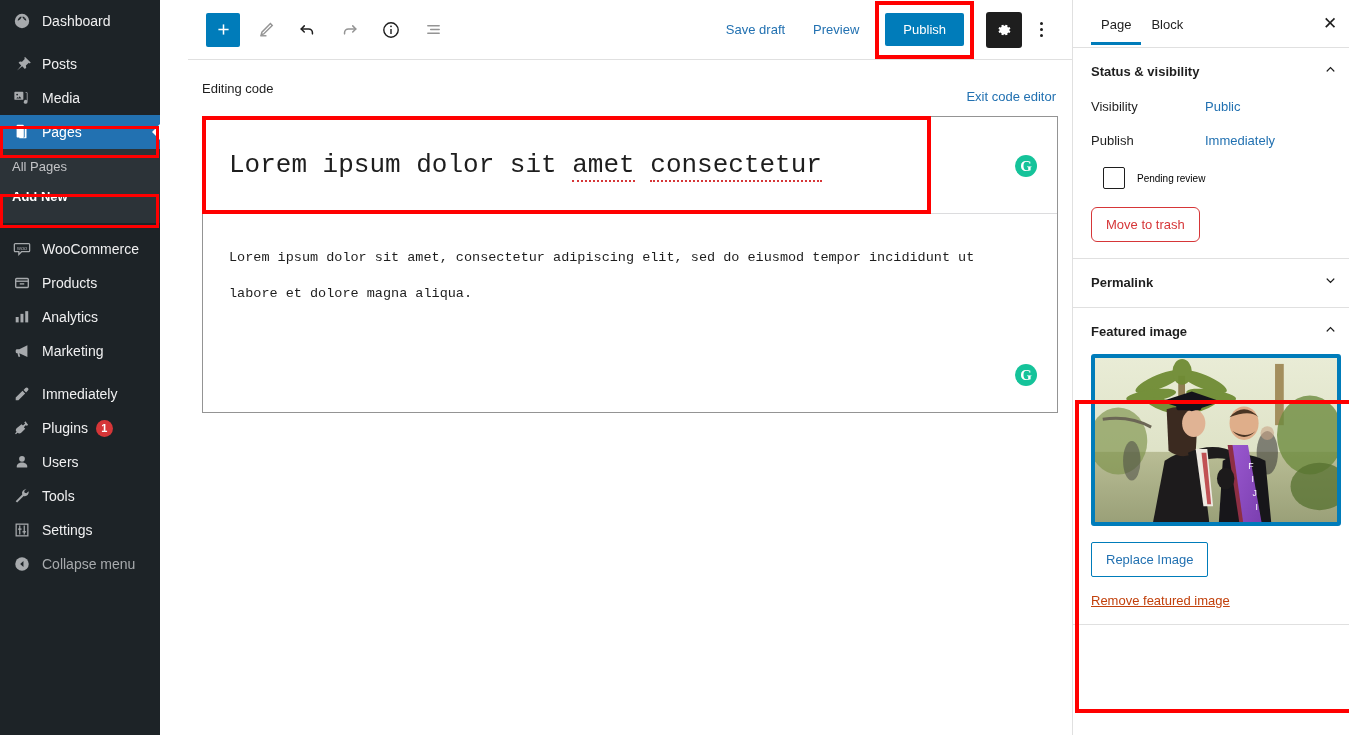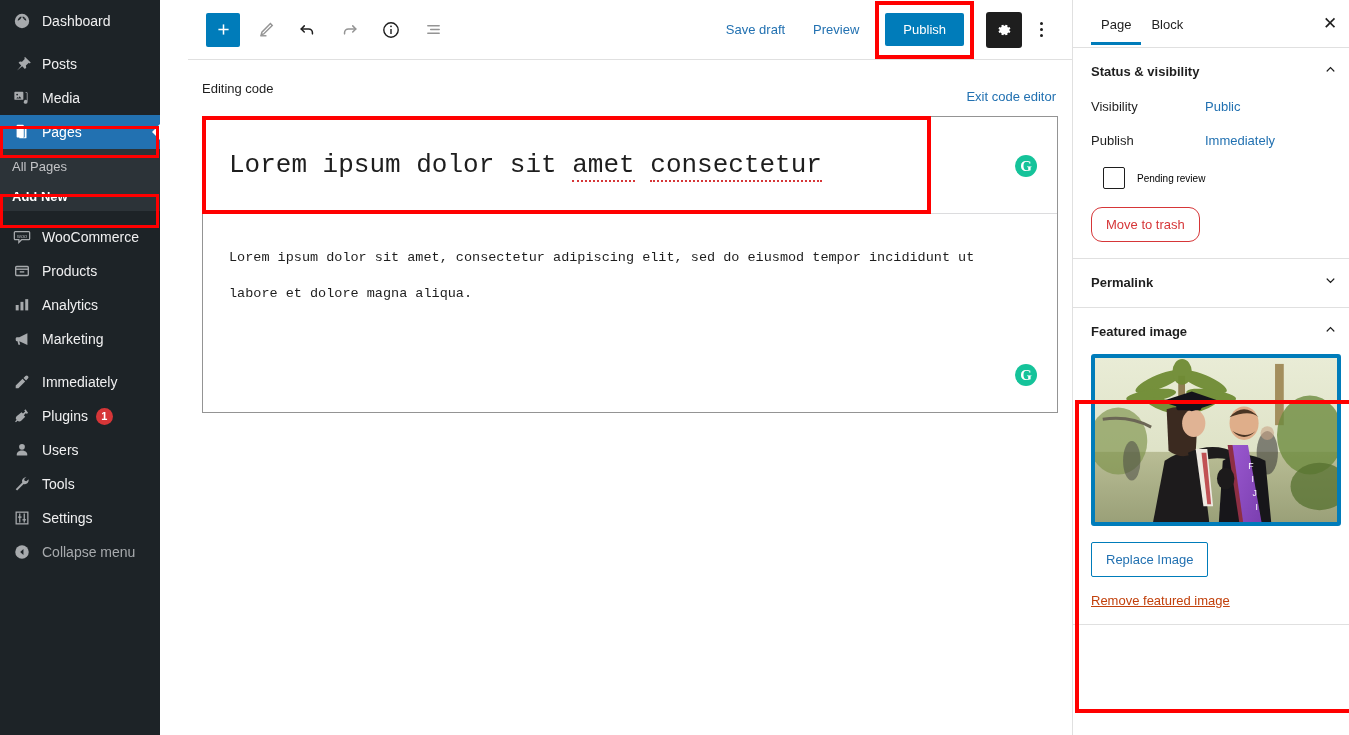--- a/index.html
+++ b/index.html
@@ -43,21 +43,21 @@
   }
   .nav-item.current .ico { color: #fff; }
   .nav-item.current .arrow {
     position: absolute; right: 0; top: 50%;
     transform: translateY(-50%);
     width: 0; height: 0;
     border-top: 8px solid transparent;
     border-bottom: 8px solid transparent;
     border-right: 8px solid #ffffff;
   }
-  .submenu { background: #2c3338; padding: 2px 0 0 0; }
+  .submenu { background: #2c3338; padding: 2px 0 12px 0; }
   .sub-item {
     height: 30px; display: flex; align-items: center;
     padding-left: 12px; font-size: 13px; color: #c3c4c7; cursor: pointer;
   }
   .sub-item.active { color: #ffffff; font-weight: bold; }
   .badge {
     background: #d63638; color: #fff;
     border-radius: 10px; font-size: 11px; font-weight: bold;
     min-width: 17px; height: 17px;
     display: inline-flex; align-items: center; justify-content: center;
@@ -210,21 +210,21 @@
   .rp-row .rval { color: #2271b1; cursor: pointer; }
   .rp-check { display: flex; align-items: center; margin-top: 19px; }
   .cbox {
     width: 22px; height: 22px; border: 1px solid #1e1e1e;
     background: #fff; border-radius: 2px; cursor: pointer;
   }
   .rp-check span { font-size: 10px; margin-left: 12px; }
   .trash-btn {
     margin-top: 18px;
     border: 1px solid #d63638; color: #d63638; background: #fff;
-    font-size: 13px; padding: 9px 14px; border-radius: 11px;
+    font-size: 13px; padding: 9px 14px; border-radius: 6px;
     cursor: pointer; font-family: inherit;
   }
   .fi-img-box {
     margin-top: 14px;
     width: 250px; height: 172px;
     border: 4px solid #007cba; border-radius: 3px;
     overflow: hidden; position: relative; cursor: pointer;
   }
   .replace-btn {
     margin-top: 16px;

